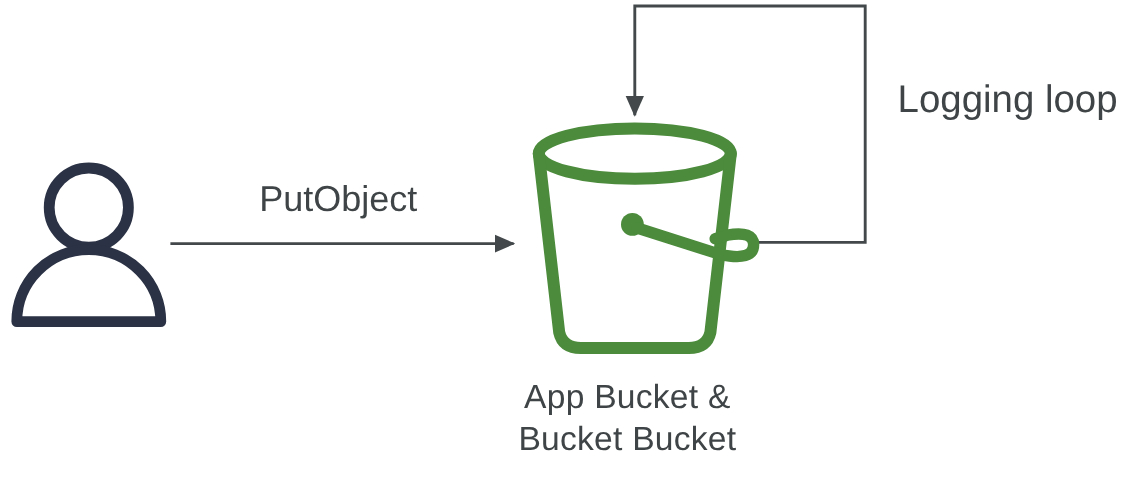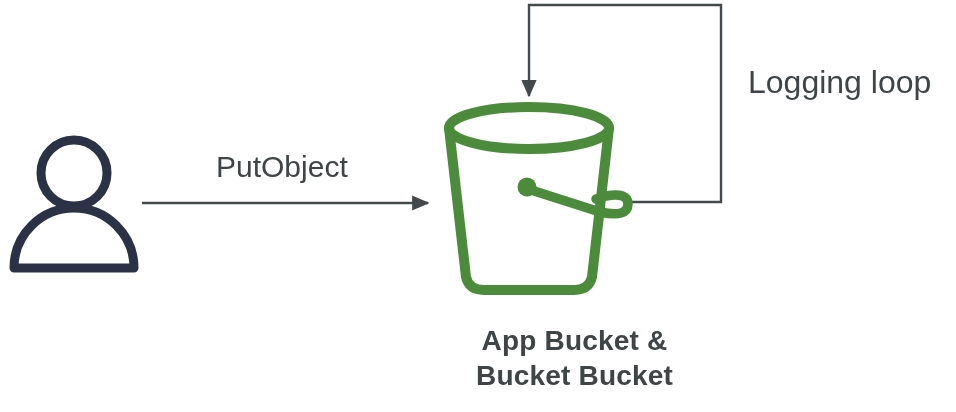--- a/index.html
+++ b/index.html
@@ -39,25 +39,24 @@
     margin-left: 16px;
   }
   #label-logging-loop {
     left: 748px;
     top: 62px;
     font-size: 32px;
     font-weight: 400;
   }
   #label-bucket-caption {
     left: 432px;
-    top: 323px;
+    top: 313px;
     font-size: 28px;
-    font-weight: 700;
+    font-weight: 400;
     letter-spacing: 0.2px;
-    margin-left: 44px;
   }
   #label-bucket-caption .line2 {
     display: block;
   }
 </style>
 </head>
 <body>
 
 <div id="canvas">
 

